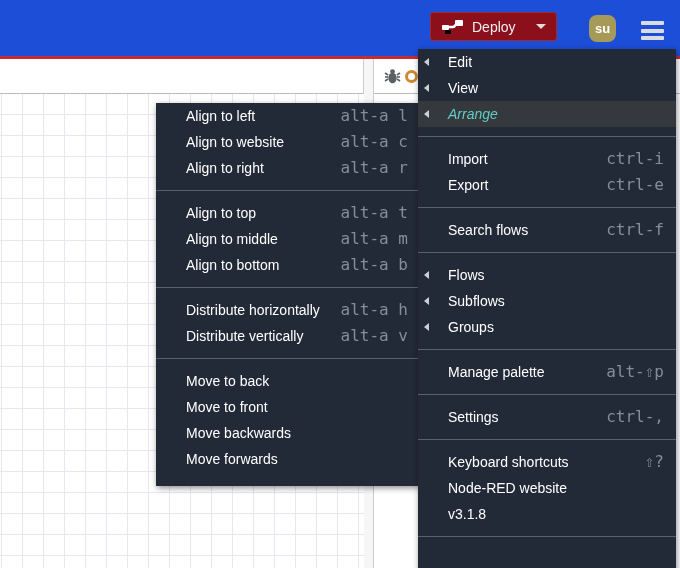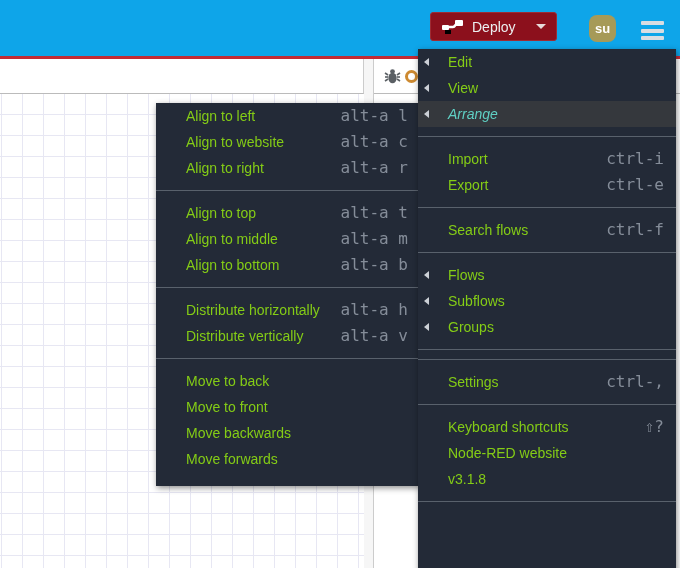--- a/index.html
+++ b/index.html
@@ -2,21 +2,21 @@
 <html><head>
 <meta charset="utf-8">
 <style>
   * { margin:0; padding:0; box-sizing:border-box; }
   html,body { width:680px; height:568px; overflow:hidden;
     font-family:"Liberation Sans", sans-serif; background:#fff; }
   .stage { position:relative; width:680px; height:568px; overflow:hidden; }
 
   
   .header { position:absolute; left:0; top:0; width:680px; height:59px;
-    background:#0ea5e9; border-bottom:3px solid #c42b35; z-index:5; }
+    background:#1d4ed8; border-bottom:3px solid #c42b35; z-index:5; }
   .deploy-btn { position:absolute; left:430px; top:12px; width:127px; height:29px;
     background:#8c101c; border:1px solid #9e2b33; border-radius:3px;
     display:flex; align-items:center; padding:0 10px; cursor:pointer; }
   .deploy-btn .dlabel { color:#eceef0; font-size:14px; margin-left:9px; }
   .deploy-caret { margin-left:auto; width:0; height:0;
     border-left:5px solid transparent; border-right:5px solid transparent;
     border-top:5px solid #e8dada; }
   .avatar { position:absolute; left:589px; top:15px; width:27px; height:27px;
     border-radius:8px; background:#a69a58; color:#fff; font-size:13px; font-weight:bold;
     display:flex; align-items:center; justify-content:center; cursor:pointer; }
@@ -44,21 +44,21 @@
   .sidebar-header { height:35px; border-bottom:1px solid #bbb; position:relative; }
   .bug-icon { position:absolute; left:10px; top:9px; }
   .orange-tab-icon { position:absolute; left:31px; top:11px; width:13px; height:13px;
     border:3px solid #cd8a31; border-radius:50%; }
 
   
   .menu { position:absolute; background:#232a37; box-shadow:1px 2px 6px rgba(0,0,0,.45); }
   .menu-main { left:418px; top:49px; width:258px; height:545px; z-index:30; }
   .menu-sub  { left:156px; top:103px; width:264px; height:383px; z-index:20; }
   .mi { position:relative; height:26px; line-height:26px; cursor:pointer; }
-  .mi .lbl { margin-left:30px; font-size:14px; color:#84cc16; }
+  .mi .lbl { margin-left:30px; font-size:14px; color:#ffffff; }
   .mi.active { background:#35383d;font-style:italic; }
   .mi.active .lbl { color:#5fd0c4; }
   .mi .sc { position:absolute; right:12px; top:0; font-family:"DejaVu Sans Mono", monospace;
     font-size:16px; color:#858d99; }
   .mi .subarrow { position:absolute; left:6px; top:9px; width:0; height:0;
     border-top:4px solid transparent; border-bottom:4px solid transparent;
     border-right:5px solid #ccd0d6; }
   .sep { height:0; border-top:1px solid #59616c; margin:9px 0; }
 </style>
 </head>
@@ -136,20 +136,21 @@
       <div class="sep"></div>
       <div class="mi"><span class="lbl">Import</span><span class="sc">ctrl-i</span></div>
       <div class="mi"><span class="lbl">Export</span><span class="sc">ctrl-e</span></div>
       <div class="sep"></div>
       <div class="mi"><span class="lbl">Search flows</span><span class="sc">ctrl-f</span></div>
       <div class="sep"></div>
       <div class="mi"><span class="subarrow"></span><span class="lbl">Flows</span></div>
       <div class="mi"><span class="subarrow"></span><span class="lbl">Subflows</span></div>
       <div class="mi"><span class="subarrow"></span><span class="lbl">Groups</span></div>
       <div class="sep"></div>
+      <div class="mi"><span class="lbl">Manage palette</span><span class="sc">alt-⇧p</span></div>
       <div class="sep"></div>
       <div class="mi"><span class="lbl">Settings</span><span class="sc">ctrl-,</span></div>
       <div class="sep"></div>
       <div class="mi"><span class="lbl">Keyboard shortcuts</span><span class="sc">⇧?</span></div>
       <div class="mi"><span class="lbl">Node-RED website</span></div>
       <div class="mi"><span class="lbl">v3.1.8</span></div>
       <div class="sep"></div>
     </div>
 
 </div>

